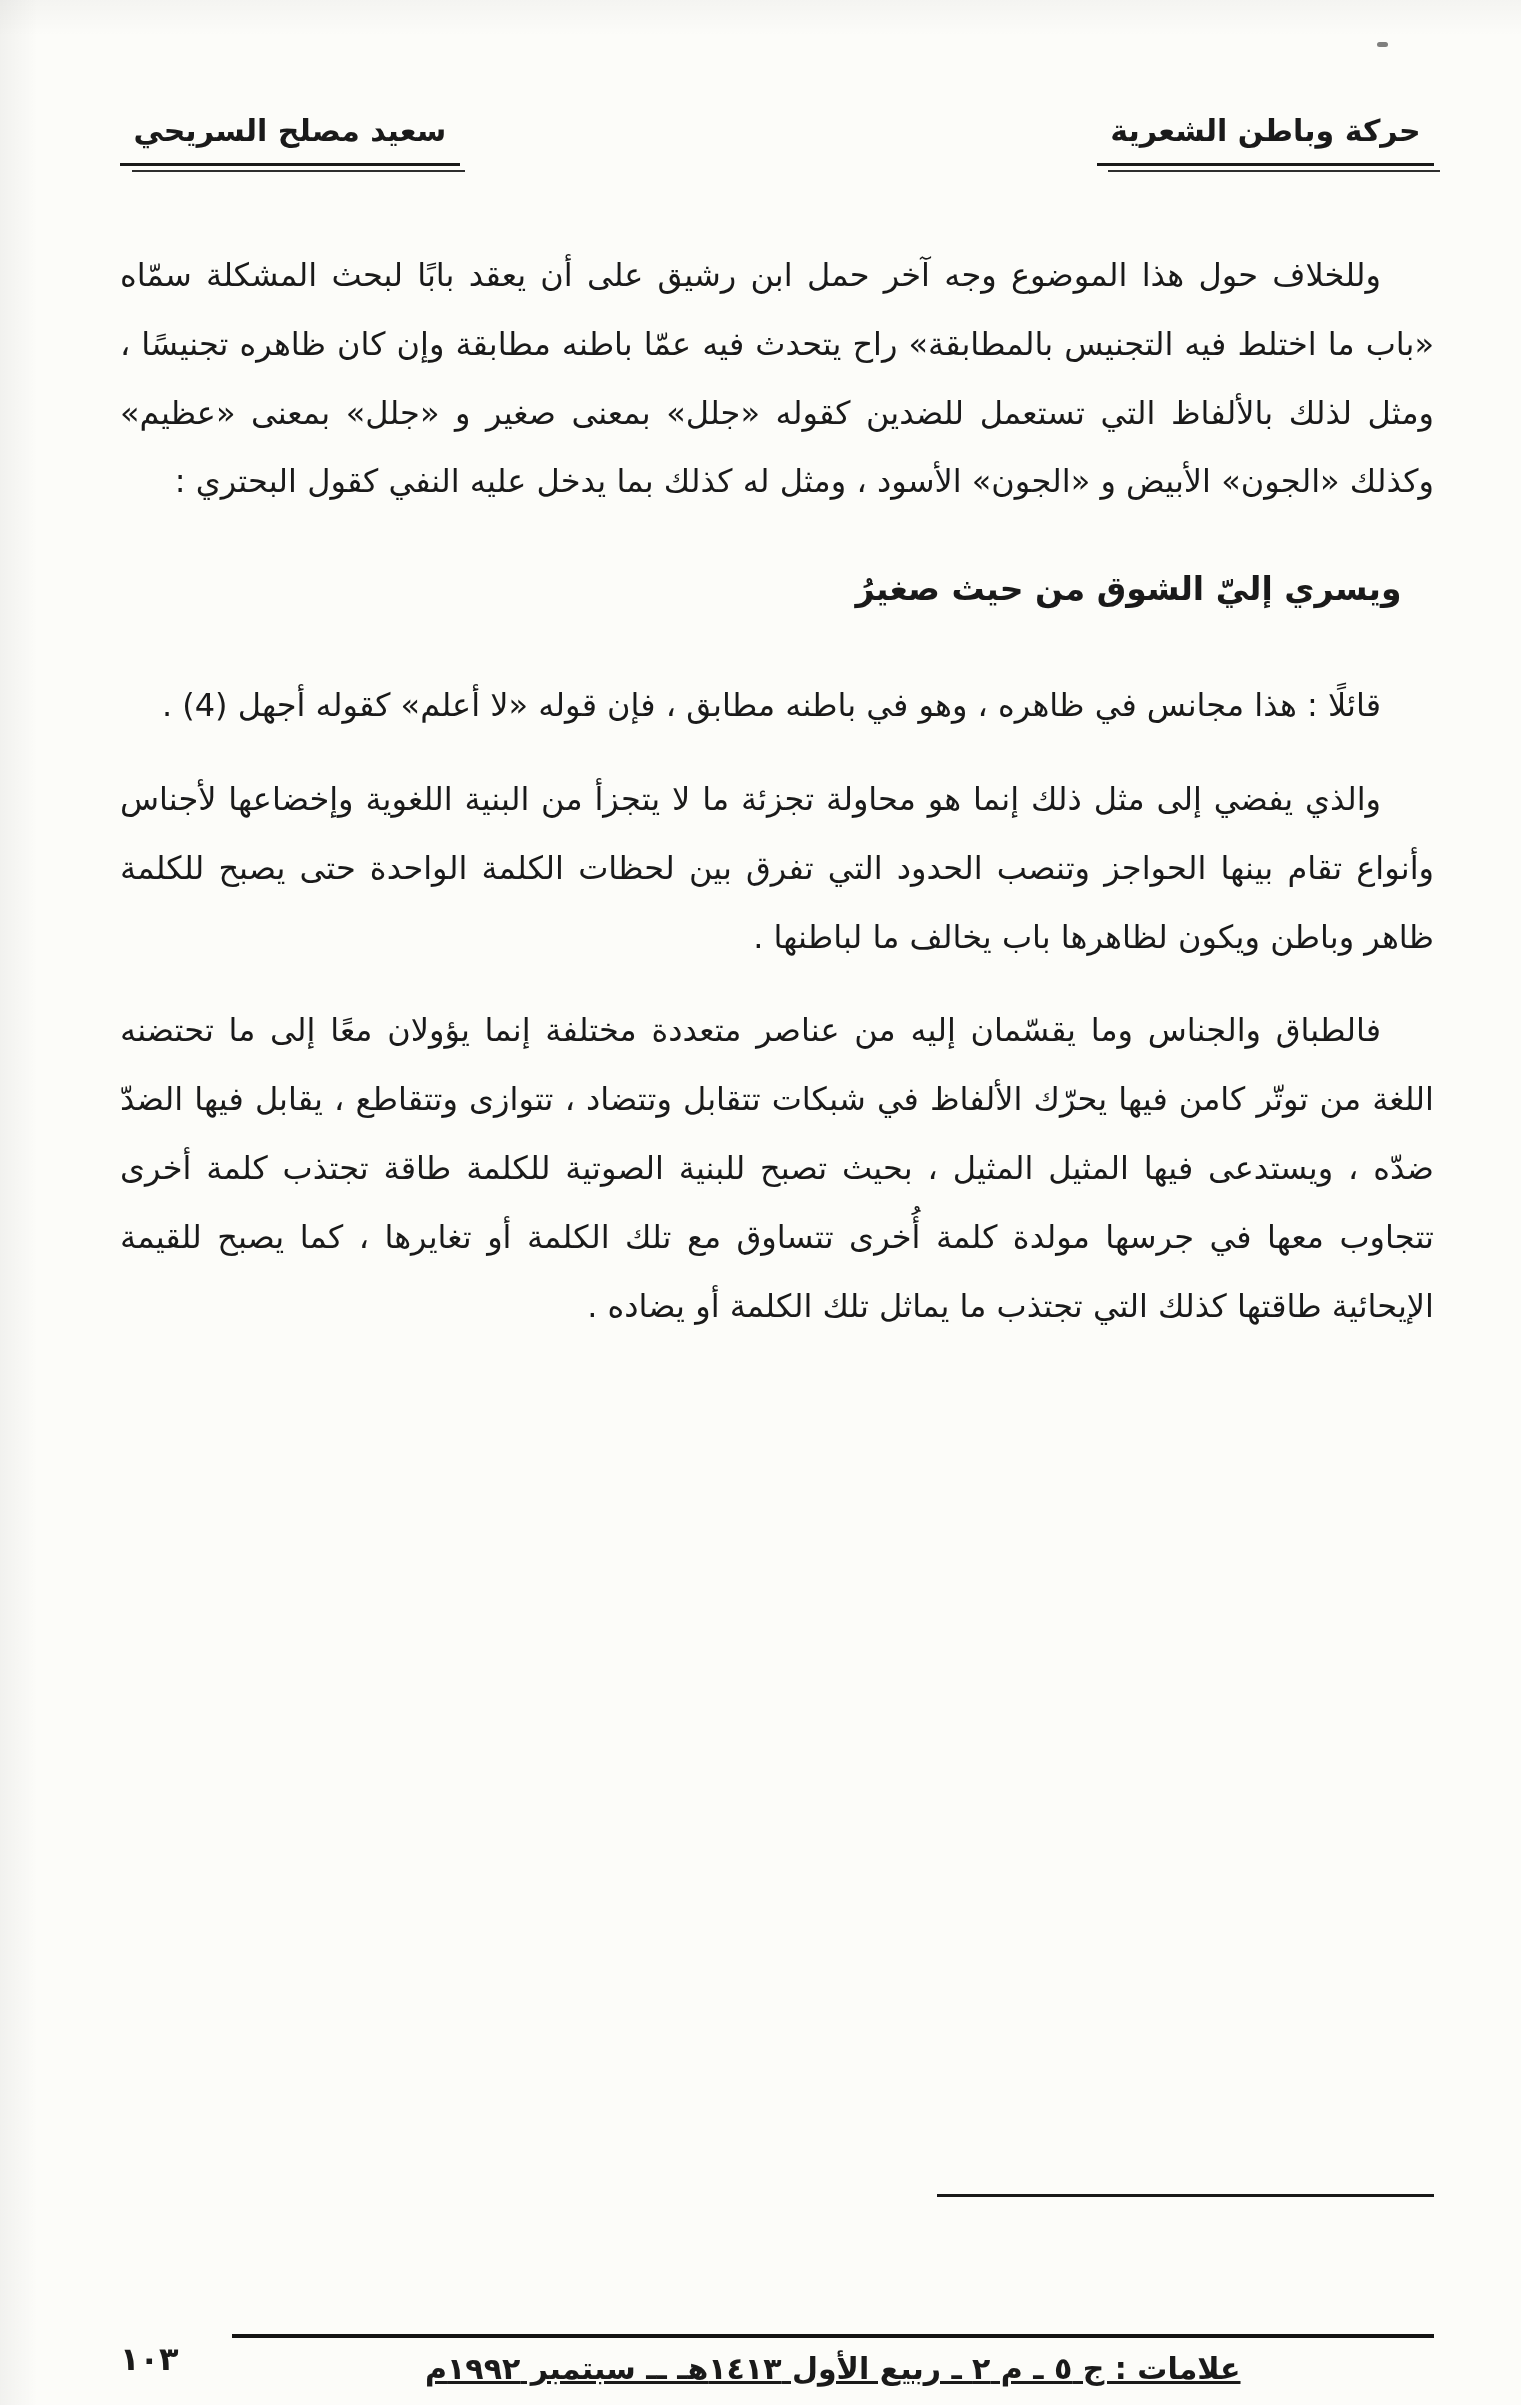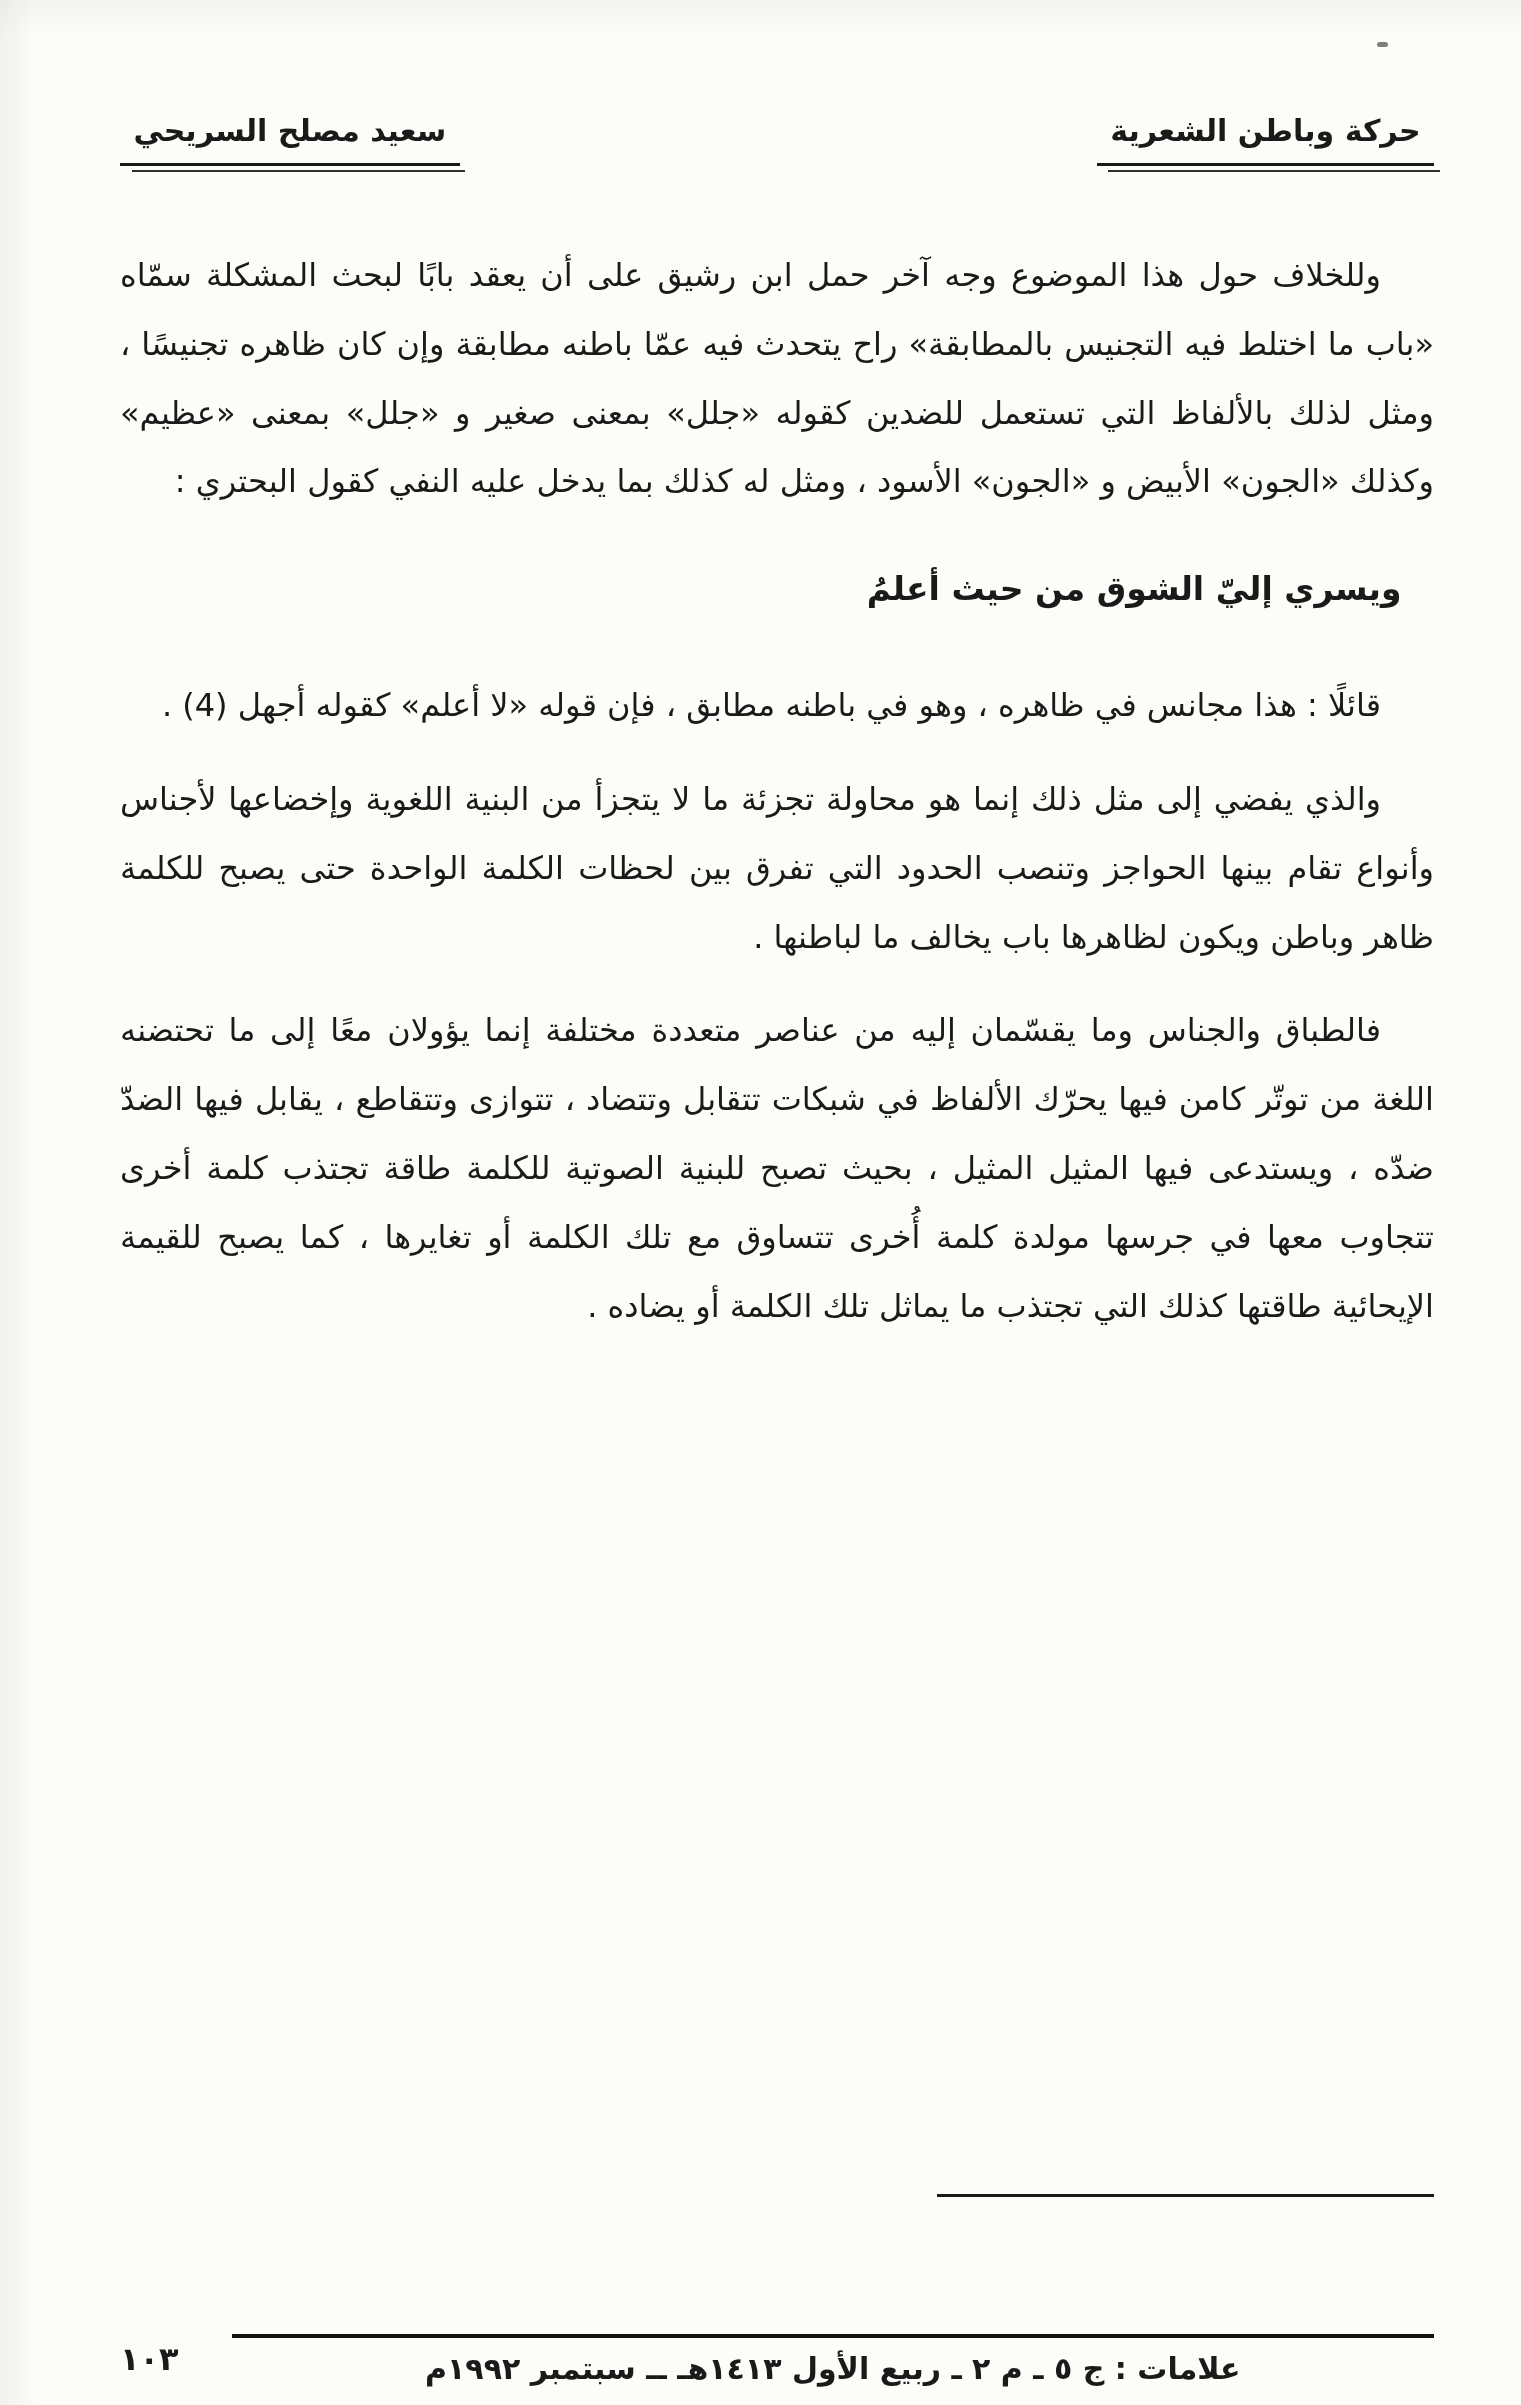--- a/index.html
+++ b/index.html
@@ -54,21 +54,21 @@
   }
   .footnote-block { position: absolute; right: 88px; left: 120px; bottom: 189px; }
   .footnote-rule { width: 497px; height: 2.9px; background: #191919; margin-bottom: 19px; }
   .footnote-text { font-size: 28px; padding-right: 9.6px; }
   .page-footer {
     position: absolute; right: 88px; left: 120px; bottom: 19px;
     display: flex; align-items: flex-start; gap: 53px;
   }
   .footer-main { flex: 1; }
   .footer-rule { height: 3.3px; background: #141414; margin-bottom: 13.4px; }
-  .footer-text { text-align: center; font-weight: bold; font-size: 30px; }
+  .footer-text { text-align: center; font-weight: bold; font-size: 30px; text-decoration: underline; }
   .page-number { font-weight: bold; font-size: 32px; padding-top: 5.7px; }
 </style>
 </head>
 <body>
 
 <div class="page" lang="ar">
 
   <div class="speck"></div>
 
   <header class="page-header">
@@ -77,21 +77,21 @@
     </div>
     <div>
       <span class="hdr-text">سعيد مصلح السريحي</span>
     </div>
   </header>
 
   <main class="page-body">
     <p>وللخلاف حول هذا الموضوع وجه آخر حمل ابن رشيق على أن يعقد بابًا لبحث المشكلة سمّاه «باب ما اختلط فيه التجنيس بالمطابقة» راح يتحدث فيه عمّا باطنه مطابقة وإن كان ظاهره تجنيسًا ، ومثل لذلك بالألفاظ التي تستعمل للضدين كقوله «جلل» بمعنى صغير و «جلل» بمعنى «عظيم» وكذلك «الجون» الأبيض و «الجون» الأسود ، ومثل له كذلك بما يدخل عليه النفي كقول البحتري :</p>
 
     <div class="verse">
-      <span>ويسري إليّ الشوق من حيث أعلمُ</span>
+      <span>ويسري إليّ الشوق من حيث صغيرُ</span>
     </div>
 
     <p>قائلًا : هذا مجانس في ظاهره ، وهو في باطنه مطابق ، فإن قوله «لا أعلم» كقوله أجهل (4) .</p>
     <p>والذي يفضي إلى مثل ذلك إنما هو محاولة تجزئة ما لا يتجزأ من البنية اللغوية وإخضاعها لأجناس وأنواع تقام بينها الحواجز وتنصب الحدود التي تفرق بين لحظات الكلمة الواحدة حتى يصبح للكلمة ظاهر وباطن ويكون لظاهرها باب يخالف ما لباطنها .</p>
     <p>فالطباق والجناس وما يقسّمان إليه من عناصر متعددة مختلفة إنما يؤولان معًا إلى ما تحتضنه اللغة من توتّر كامن فيها يحرّك الألفاظ في شبكات تتقابل وتتضاد ، تتوازى وتتقاطع ، يقابل فيها الضدّ ضدّه ، ويستدعى فيها المثيل المثيل ، بحيث تصبح للبنية الصوتية للكلمة طاقة تجتذب كلمة أخرى تتجاوب معها في جرسها مولدة كلمة أُخرى تتساوق مع تلك الكلمة أو تغايرها ، كما يصبح للقيمة الإيحائية طاقتها كذلك التي تجتذب ما يماثل تلك الكلمة أو يضاده .</p>
   </main>
 
   <div class="footnote-block">
     <div class="footnote-rule"></div>
   </div>

